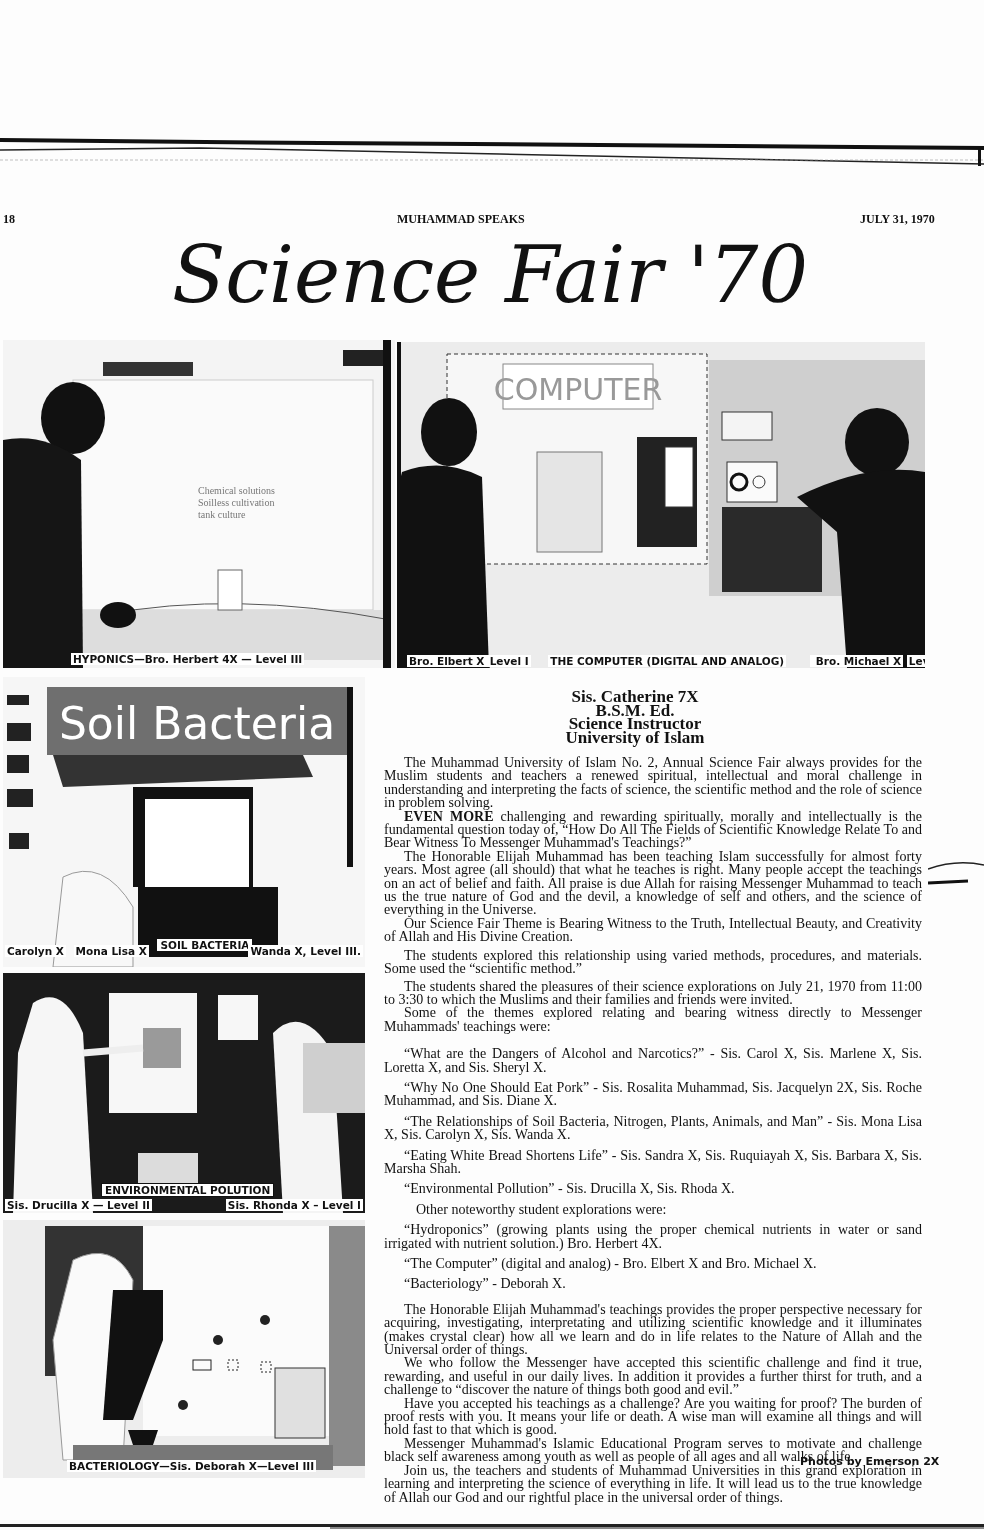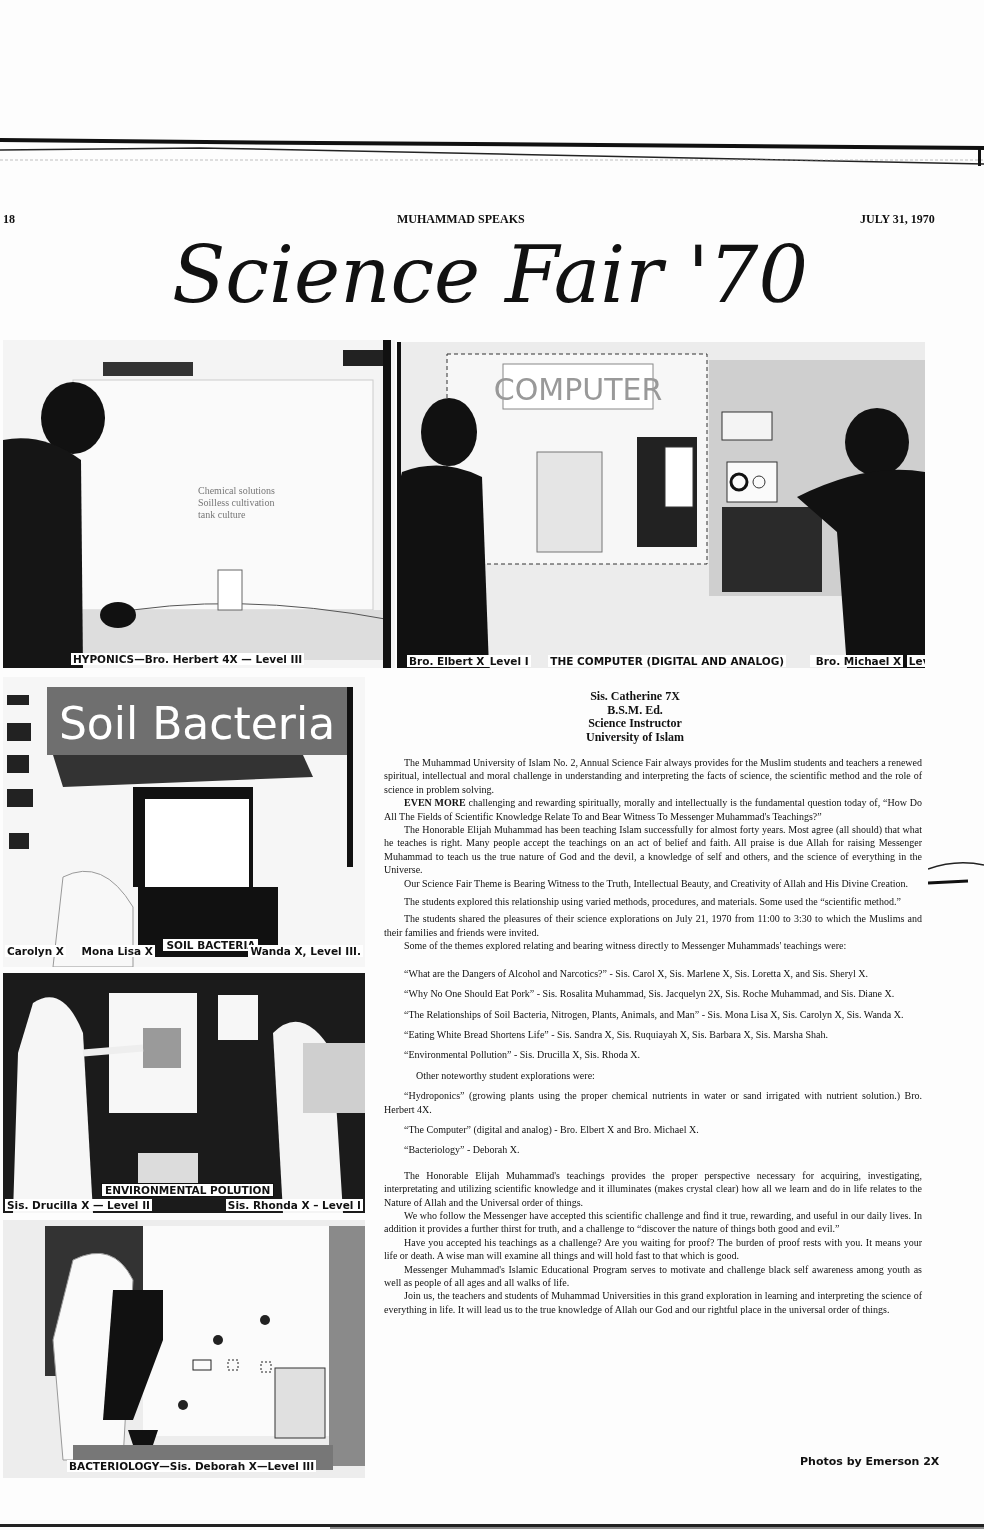--- a/index.html
+++ b/index.html
@@ -19,22 +19,22 @@
     .headline svg { width: 100%; height: 100%; }
 
     
     .photo { background: #d946ef; overflow: hidden; }
     .photo svg { display: block; }
     .caption-bar { font-family: "DejaVu Sans", sans-serif; font-weight: bold; font-size: 10.5px; color: #111; white-space: nowrap; }
     .cap-box { background: #fff; padding: 0 2px; }
     .cap-inv { background: #fff; color: #111; border: 1px solid #111; padding: 0 3px; }
 
     
-    .byline { left: 520px; top: 690px; width: 230px; text-align: center; font-size: 12px; font-weight: bold; line-height: 13.5px; }
-    .article { left: 384px; top: 756px; width: 538px; font-size: 10px; line-height: 13.4px; text-align: justify; }
+    .byline { left: 520px; top: 690px; width: 230px; text-align: center; font-size: 17px; font-weight: bold; line-height: 13.5px; }
+    .article { left: 384px; top: 756px; width: 538px; font-size: 14px; line-height: 13.4px; text-align: justify; }
     .article p { margin: 0; text-indent: 20px; }
     .article p.gap { margin-top: 12px; }
     .article p.list { margin-top: 7px; }
     .article p.first-list { margin-top: 14px; }
     .article b.lead { font-weight: bold; }
     .credit { left: 800px; top: 1455px; font-family: "DejaVu Sans", sans-serif; font-weight: bold; font-size: 11px; }
 
     .margin-scribble { left: 928px; top: 855px; width: 56px; height: 40px; }
   </style>
 </head>
@@ -127,21 +127,21 @@
     <text x="194" y="62" text-anchor="middle" font-family="DejaVu Sans, sans-serif" font-size="44" fill="#fff">Soil Bacteria</text>
     <path d="M50 78 L300 78 L310 100 L60 110 Z" fill="#333"></path>
     <rect x="130" y="110" width="120" height="100" fill="#111"></rect>
     <rect x="142" y="122" width="104" height="88" fill="#fff"></rect>
     <rect x="135" y="210" width="140" height="70" fill="#111"></rect>
     <path d="M60 200 Q100 180 130 230 L130 290 L50 290 Z" fill="#f8f8f8" stroke="#999"></path>
     <rect x="344" y="10" width="6" height="180" fill="#111"></rect>
   </svg>
   <div class="abs caption-bar" style="left:2px; top:268px; width:360px;">
     <span class="cap-box">Carolyn X</span>
-    <span class="cap-box" style="margin-left:10px;">Mona Lisa X</span>
+    <span class="cap-box" style="margin-left:4px;">Mona Lisa X</span>
     <span class="cap-inv" style="margin-left:4px; position:relative; top:-6px;">SOIL BACTERIA</span>
     <span class="cap-box" style="position:absolute; right:2px;">Wanda X, Level III.</span>
   </div>
 </div>
 
 <div class="abs photo" style="left:3px; top:973px; width:362px; height:240px;">
   <svg width="362" height="240" viewBox="0 0 362 240">
     <rect width="362" height="240" fill="#1b1b1b"></rect>
     <rect x="106" y="20" width="88" height="120" fill="#f7f7f7"></rect>
     <rect x="215" y="22" width="40" height="45" fill="#f7f7f7"></rect>

